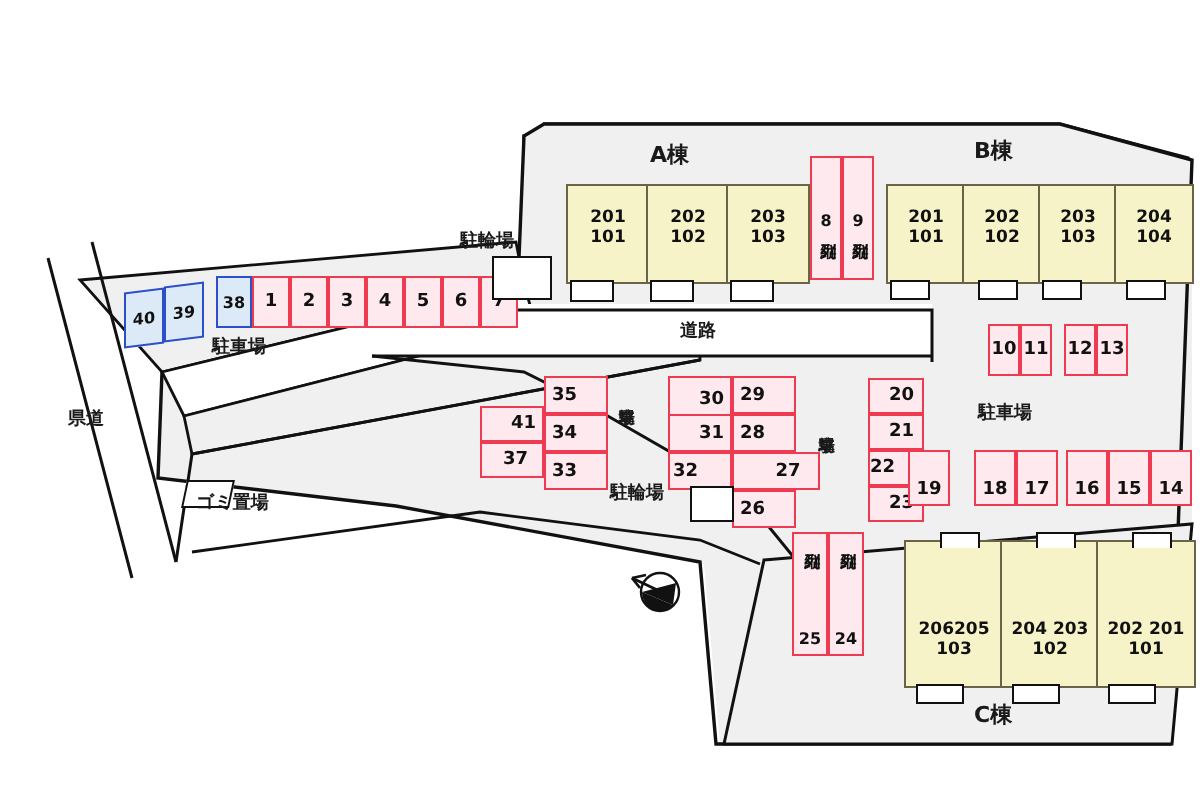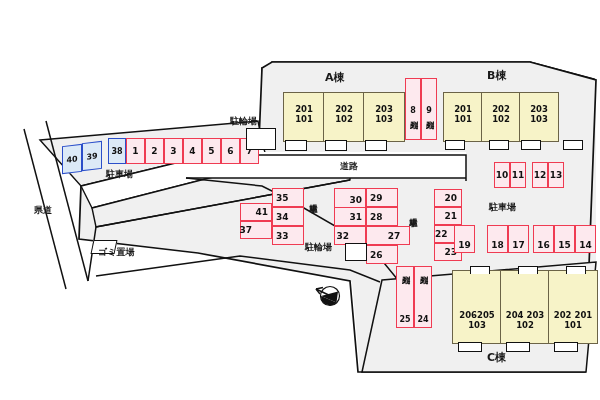--- a/index.html
+++ b/index.html
@@ -147,20 +147,26 @@
       <div>202</div>
       <div>102</div>
     </div>
   </div>
   <div class="bld" style="position:absolute;left:519px;top:92px;width:38px;height:48px;">
     <div class="unitnum" style="margin-top:12px;">
       <div>203</div>
       <div>103</div>
     </div>
   </div>
+  <div class="bld" style="position:absolute;left:557px;top:92px;width:38px;height:48px;">
+    <div class="unitnum" style="margin-top:12px;">
+      <div>204</div>
+      <div>104</div>
+    </div>
+  </div>
   <div class="white" style="position:absolute;left:445px;top:140px;width:18px;height:8px;"></div>
   <div class="white" style="position:absolute;left:489px;top:140px;width:18px;height:8px;"></div>
   <div class="white" style="position:absolute;left:521px;top:140px;width:18px;height:8px;"></div>
   <div class="white" style="position:absolute;left:563px;top:140px;width:18px;height:8px;"></div>
 
   <div class="cell pink" style="left:494px;top:162px;width:16px;height:26px;">
     <span>10</span>
     </div>
   <div class="cell pink" style="left:510px;top:162px;width:16px;height:26px;">
     <span>11</span>
@@ -170,21 +176,21 @@
     </div>
   <div class="cell pink" style="left:548px;top:162px;width:16px;height:26px;">
     <span>13</span>
     </div>
 
   <div class="lbl sm" style="left:340px;top:162px;">道路</div>
 
   <div class="cell pink" style="left:240px;top:203px;width:32px;height:18px;justify-content:flex-end;padding-right:3px;">
     <span>41</span>
     </div>
-  <div class="cell pink" style="left:240px;top:221px;width:32px;height:18px;justify-content:flex-end;padding-right:19px;">
+  <div class="cell pink" style="left:240px;top:221px;width:32px;height:18px;justify-content:flex-end;padding-right:7px;">
     <span>37</span>
     </div>
 
   <div class="cell pink" style="left:272px;top:188px;width:32px;height:19px;justify-content:flex-start;padding-left:3px;">
     <span>35</span>
     </div>
   <div class="cell pink" style="left:272px;top:207px;width:32px;height:19px;justify-content:flex-start;padding-left:3px;">
     <span>34</span>
     </div>
   <div class="cell pink" style="left:272px;top:226px;width:32px;height:19px;justify-content:flex-start;padding-left:3px;">

